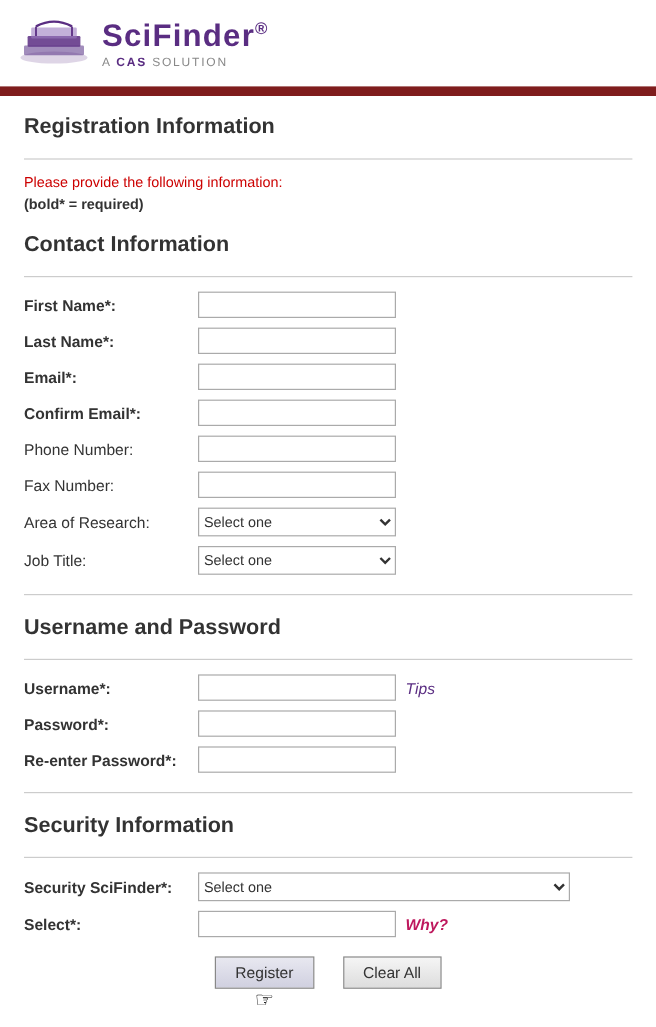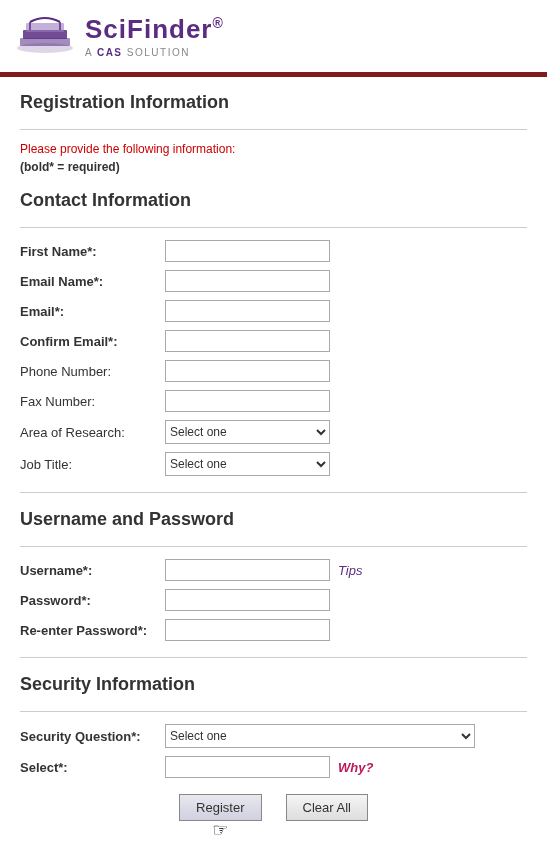--- a/index.html
+++ b/index.html
@@ -8,21 +8,21 @@
       font-size: 13px;
       background: #fff;
       width: 547px;
       min-height: 856px;
     }
 
     
     #header {
       background: #fff;
       padding: 10px 15px;
-      border-bottom: 5px solid #7f1d1d;
+      border-bottom: 8px solid #7f1d1d;
       display: flex;
       align-items: flex-start;
     }
     #logo-container {
       display: flex;
       align-items: center;
       gap: 10px;
     }
     #logo-icon {
       width: 60px;
@@ -222,21 +222,21 @@
 
   <div class="subsection">
     <div class="section-title">Contact Information</div>
 
     <div class="form-row">
       <div class="form-label bold">First Name*:</div>
       <input type="text" class="form-input" value="" style="">
     </div>
 
     <div class="form-row">
-      <div class="form-label bold">Email Name*:</div>
+      <div class="form-label bold">Last Name*:</div>
       <input type="text" class="form-input" value="" style="">
     </div>
 
     <div class="form-row">
       <div class="form-label bold">Email*:</div>
       <input type="text" class="form-input" value="" style="">
     </div>
 
     <div class="form-row">
       <div class="form-label bold">Confirm Email*:</div>
@@ -297,21 +297,21 @@
       <input type="password" class="form-input" value="" style="">
     </div>
   </div>
 
   <hr class="section-divider">
 
   <div class="subsection">
     <div class="section-title">Security Information</div>
 
     <div class="form-row">
-      <div class="form-label bold">Security Question*:</div>
+      <div class="form-label bold">Security SciFinder*:</div>
       <select class="form-select-wide">
         <option>Select one</option>
         <option>What is your mother's maiden name?</option>
         <option>What was your first pet's name?</option>
         <option>What city were you born in?</option>
       </select>
     </div>
 
     <div class="form-row">
       <div class="form-label bold">Select*:</div>

